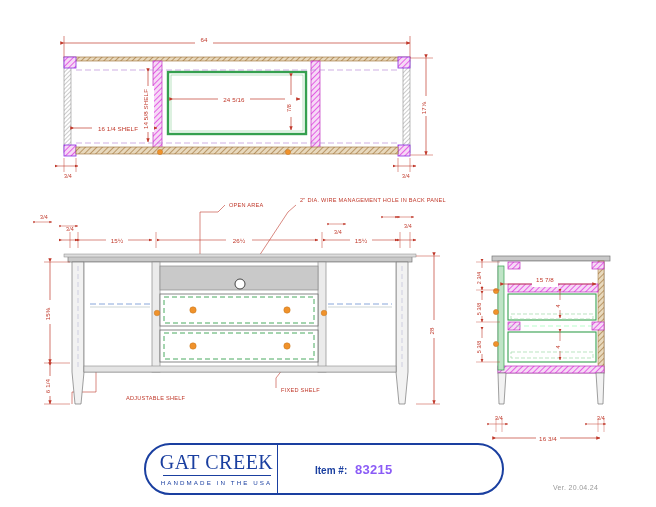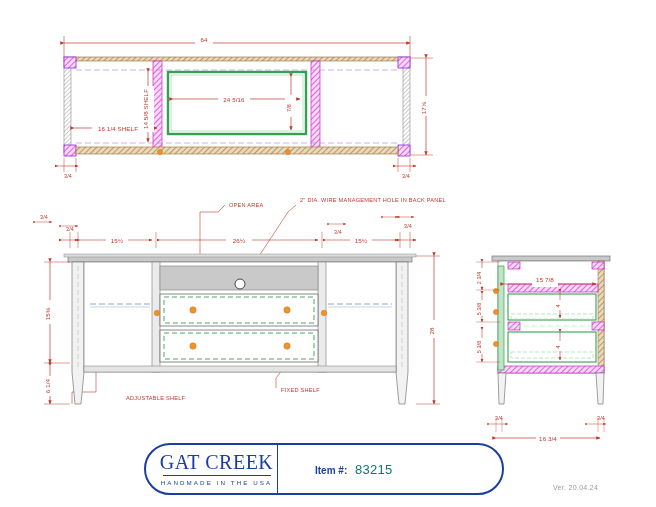--- a/index.html
+++ b/index.html
@@ -15,21 +15,21 @@
       border:2px solid #1a3fa0;border-radius:26px;background:#fff;box-sizing:border-box;}
   .tb-inner{display:flex;height:100%;}
   .tb-logo{width:132px;display:flex;flex-direction:column;align-items:center;justify-content:center;
       border-right:1.4px solid #1a3fa0;padding-left:10px;box-sizing:border-box;}
   .logo-main{font-family:"Liberation Serif",serif;font-size:20px;color:#1a3fa0;letter-spacing:.5px;line-height:1;white-space:nowrap;}
   .logo-rule{width:108px;height:1px;background:#1a3fa0;margin:3px 0 3px 0;}
   .logo-sub{font-family:"Liberation Sans",sans-serif;font-size:6.2px;color:#1a3fa0;letter-spacing:2.1px;white-space:nowrap;}
   .tb-fields{flex:1;display:flex;flex-direction:column;justify-content:center;padding-left:11px;gap:8px;}
   .tb-row{display:flex;align-items:baseline;}
   .tb-label{font-size:10px;color:#1a3fa0;font-weight:bold;width:40px;flex:none;padding-left:26px;}
-  .tb-val{font-size:13px;color:#0f766e;font-weight:normal;letter-spacing:.3px;}
+  .tb-val{font-size:13px;color:#8b5cf6;font-weight:bold;letter-spacing:.3px;}
   .tb-val.big{font-size:14.5px;}
   .verlabel{position:absolute;left:553px;top:484px;font-size:7px;color:#9a9a9a;letter-spacing:.3px;}
 </style>
 </head>
 <body>
 
 <div class="page">
 
 <svg class="draw" viewBox="0 0 656 507">
   <defs>

